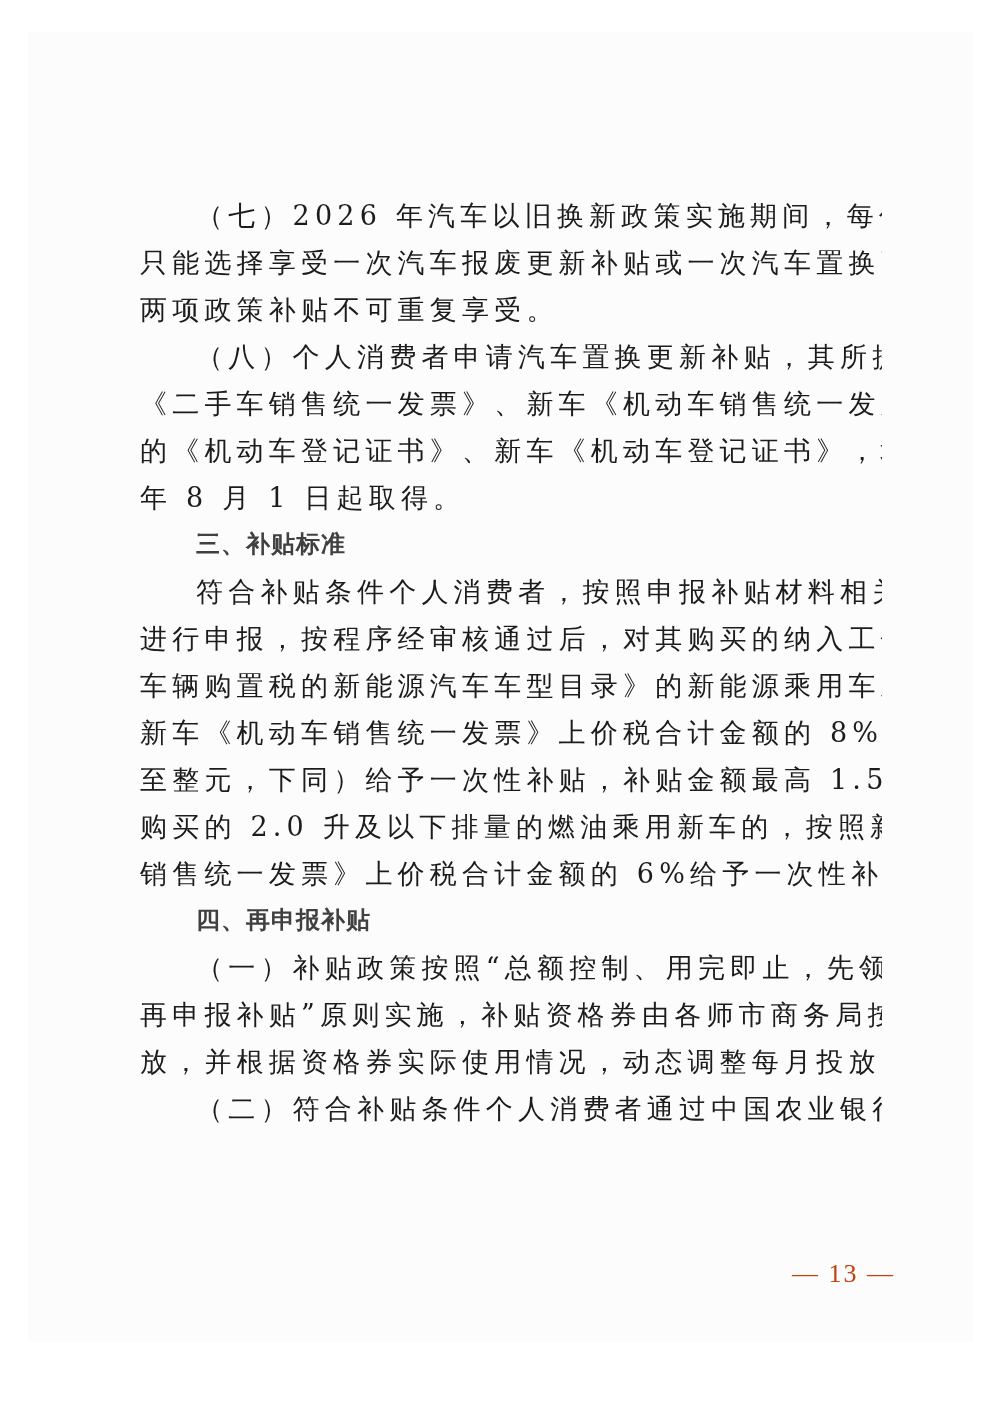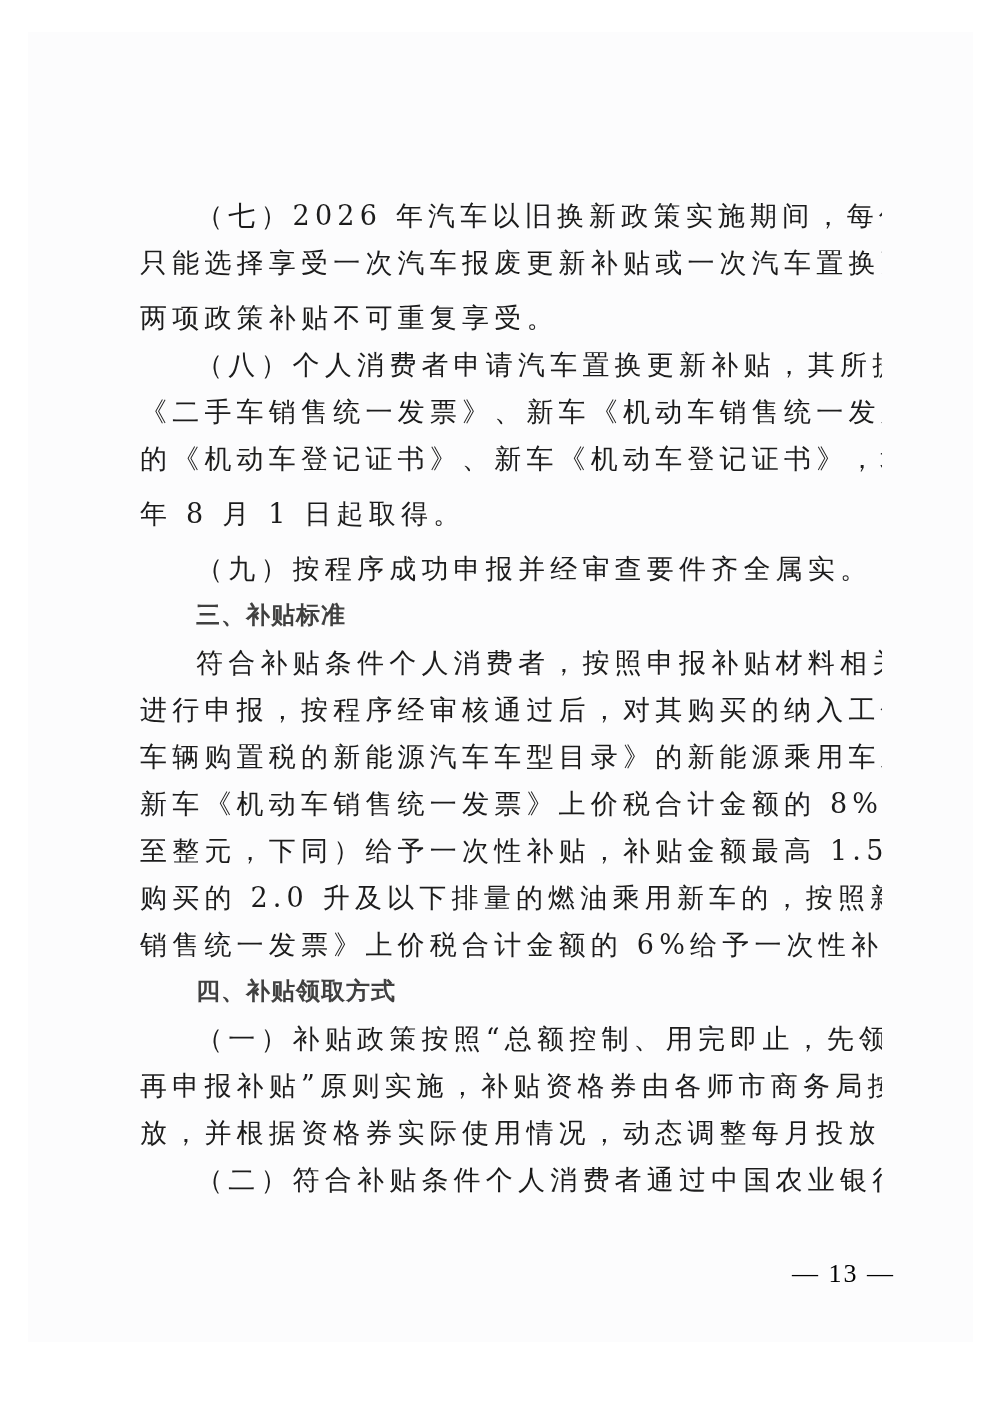--- a/index.html
+++ b/index.html
@@ -34,21 +34,20 @@
       line-height: 47px;
       font-size: 27px;
       white-space: nowrap;
       letter-spacing: 5.2px;
       text-align: justify;
       text-align-last: justify;
       overflow: hidden;
     }
     .line.last {
       text-align-last: left;
-      margin-top: 8px;
     }
     .line.indent {
       padding-left: 56px;
     }
     .heading {
       height: 47px;
       line-height: 47px;
       font-size: 24px;
       font-family: "DejaVu Sans", "Liberation Sans", sans-serif;
       font-weight: bold;
@@ -56,21 +55,21 @@
       letter-spacing: 1px;
       color: #404040;
     }
     .page-number {
       position: absolute;
       left: 792px;
       top: 1256px;
       font-size: 26px;
       line-height: 36px;
       font-family: "Liberation Serif", serif;
-      color: #000000;
+      color: #c2410c;
       letter-spacing: 2px;
     }
   </style>
 </head>
 <body>
 
 <div class="scan-band"></div>
 
 <div class="page-body">
 
@@ -80,37 +79,34 @@
     <div class="line last">两项政策补贴不可重复享受。</div>
   </div>
 
   <div>
     <div class="line indent">（八）个人消费者申请汽车置换更新补贴，其所提交的旧车</div>
     <div class="line">《二手车销售统一发票》、新车《机动车销售统一发票》、转让旧车</div>
     <div class="line">的《机动车登记证书》、新车《机动车登记证书》，均应自 2026</div>
     <div class="line last">年 8 月 1 日起取得。</div>
   </div>
 
-  <div>
-    <div class="line indent last">（九）按程序成功申报并经审查要件齐全属实。</div>
-  </div>
 
   <div class="heading">三、补贴标准</div>
 
   <div>
     <div class="line indent">符合补贴条件个人消费者，按照申报补贴材料相关要求主动</div>
     <div class="line">进行申报，按程序经审核通过后，对其购买的纳入工信部《减免</div>
     <div class="line">车辆购置税的新能源汽车车型目录》的新能源乘用车新车，按照</div>
     <div class="line">新车《机动车销售统一发票》上价税合计金额的 8%（向上取整</div>
     <div class="line">至整元，下同）给予一次性补贴，补贴金额最高 1.5 万元；对其</div>
     <div class="line">购买的 2.0 升及以下排量的燃油乘用新车的，按照新车《机动车</div>
     <div class="line">销售统一发票》上价税合计金额的 6%给予一次性补贴，补贴金</div>
   </div>
 
-  <div class="heading">四、补贴领取方式</div>
+  <div class="heading">四、再申报补贴</div>
 
   <div>
     <div class="line indent">（一）补贴政策按照“总额控制、用完即止，先领取资格券、</div>
     <div class="line">再申报补贴”原则实施，补贴资格券由各师市商务局按月均衡投</div>
     <div class="line">放，并根据资格券实际使用情况，动态调整每月投放资格券数量。</div>
   </div>
 
   <div>
     <div class="line indent">（二）符合补贴条件个人消费者通过中国农业银行 APP 完成</div>
   </div>

